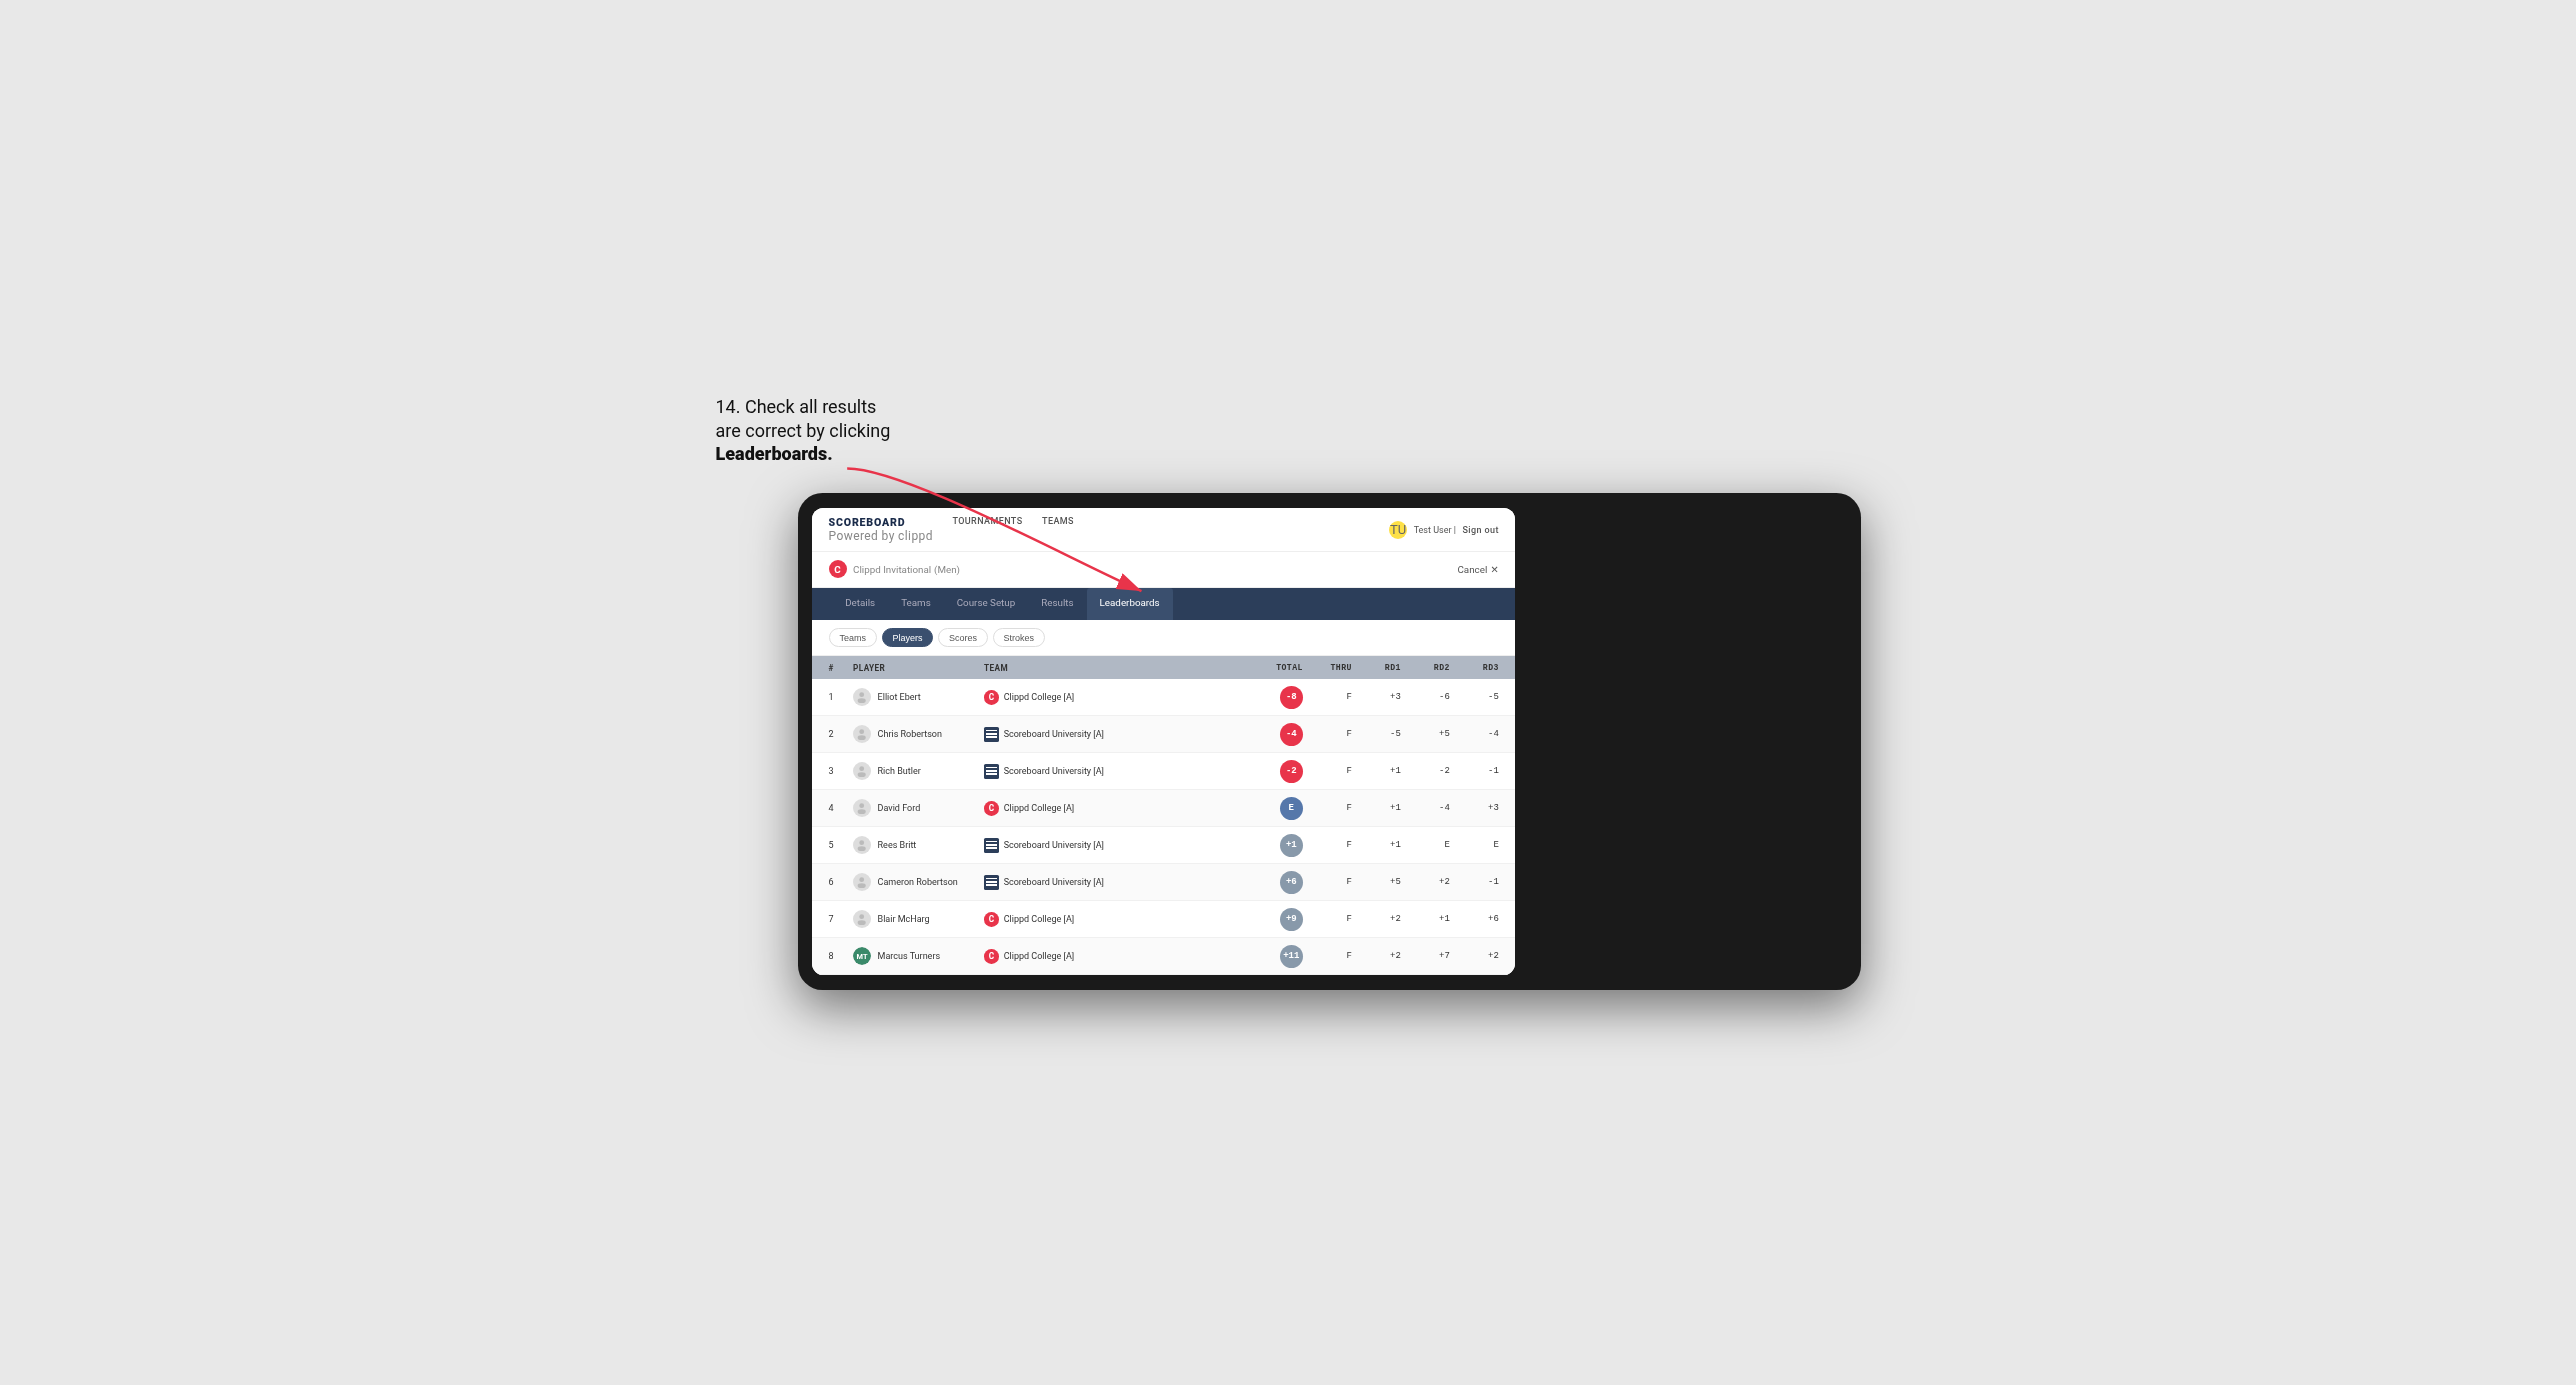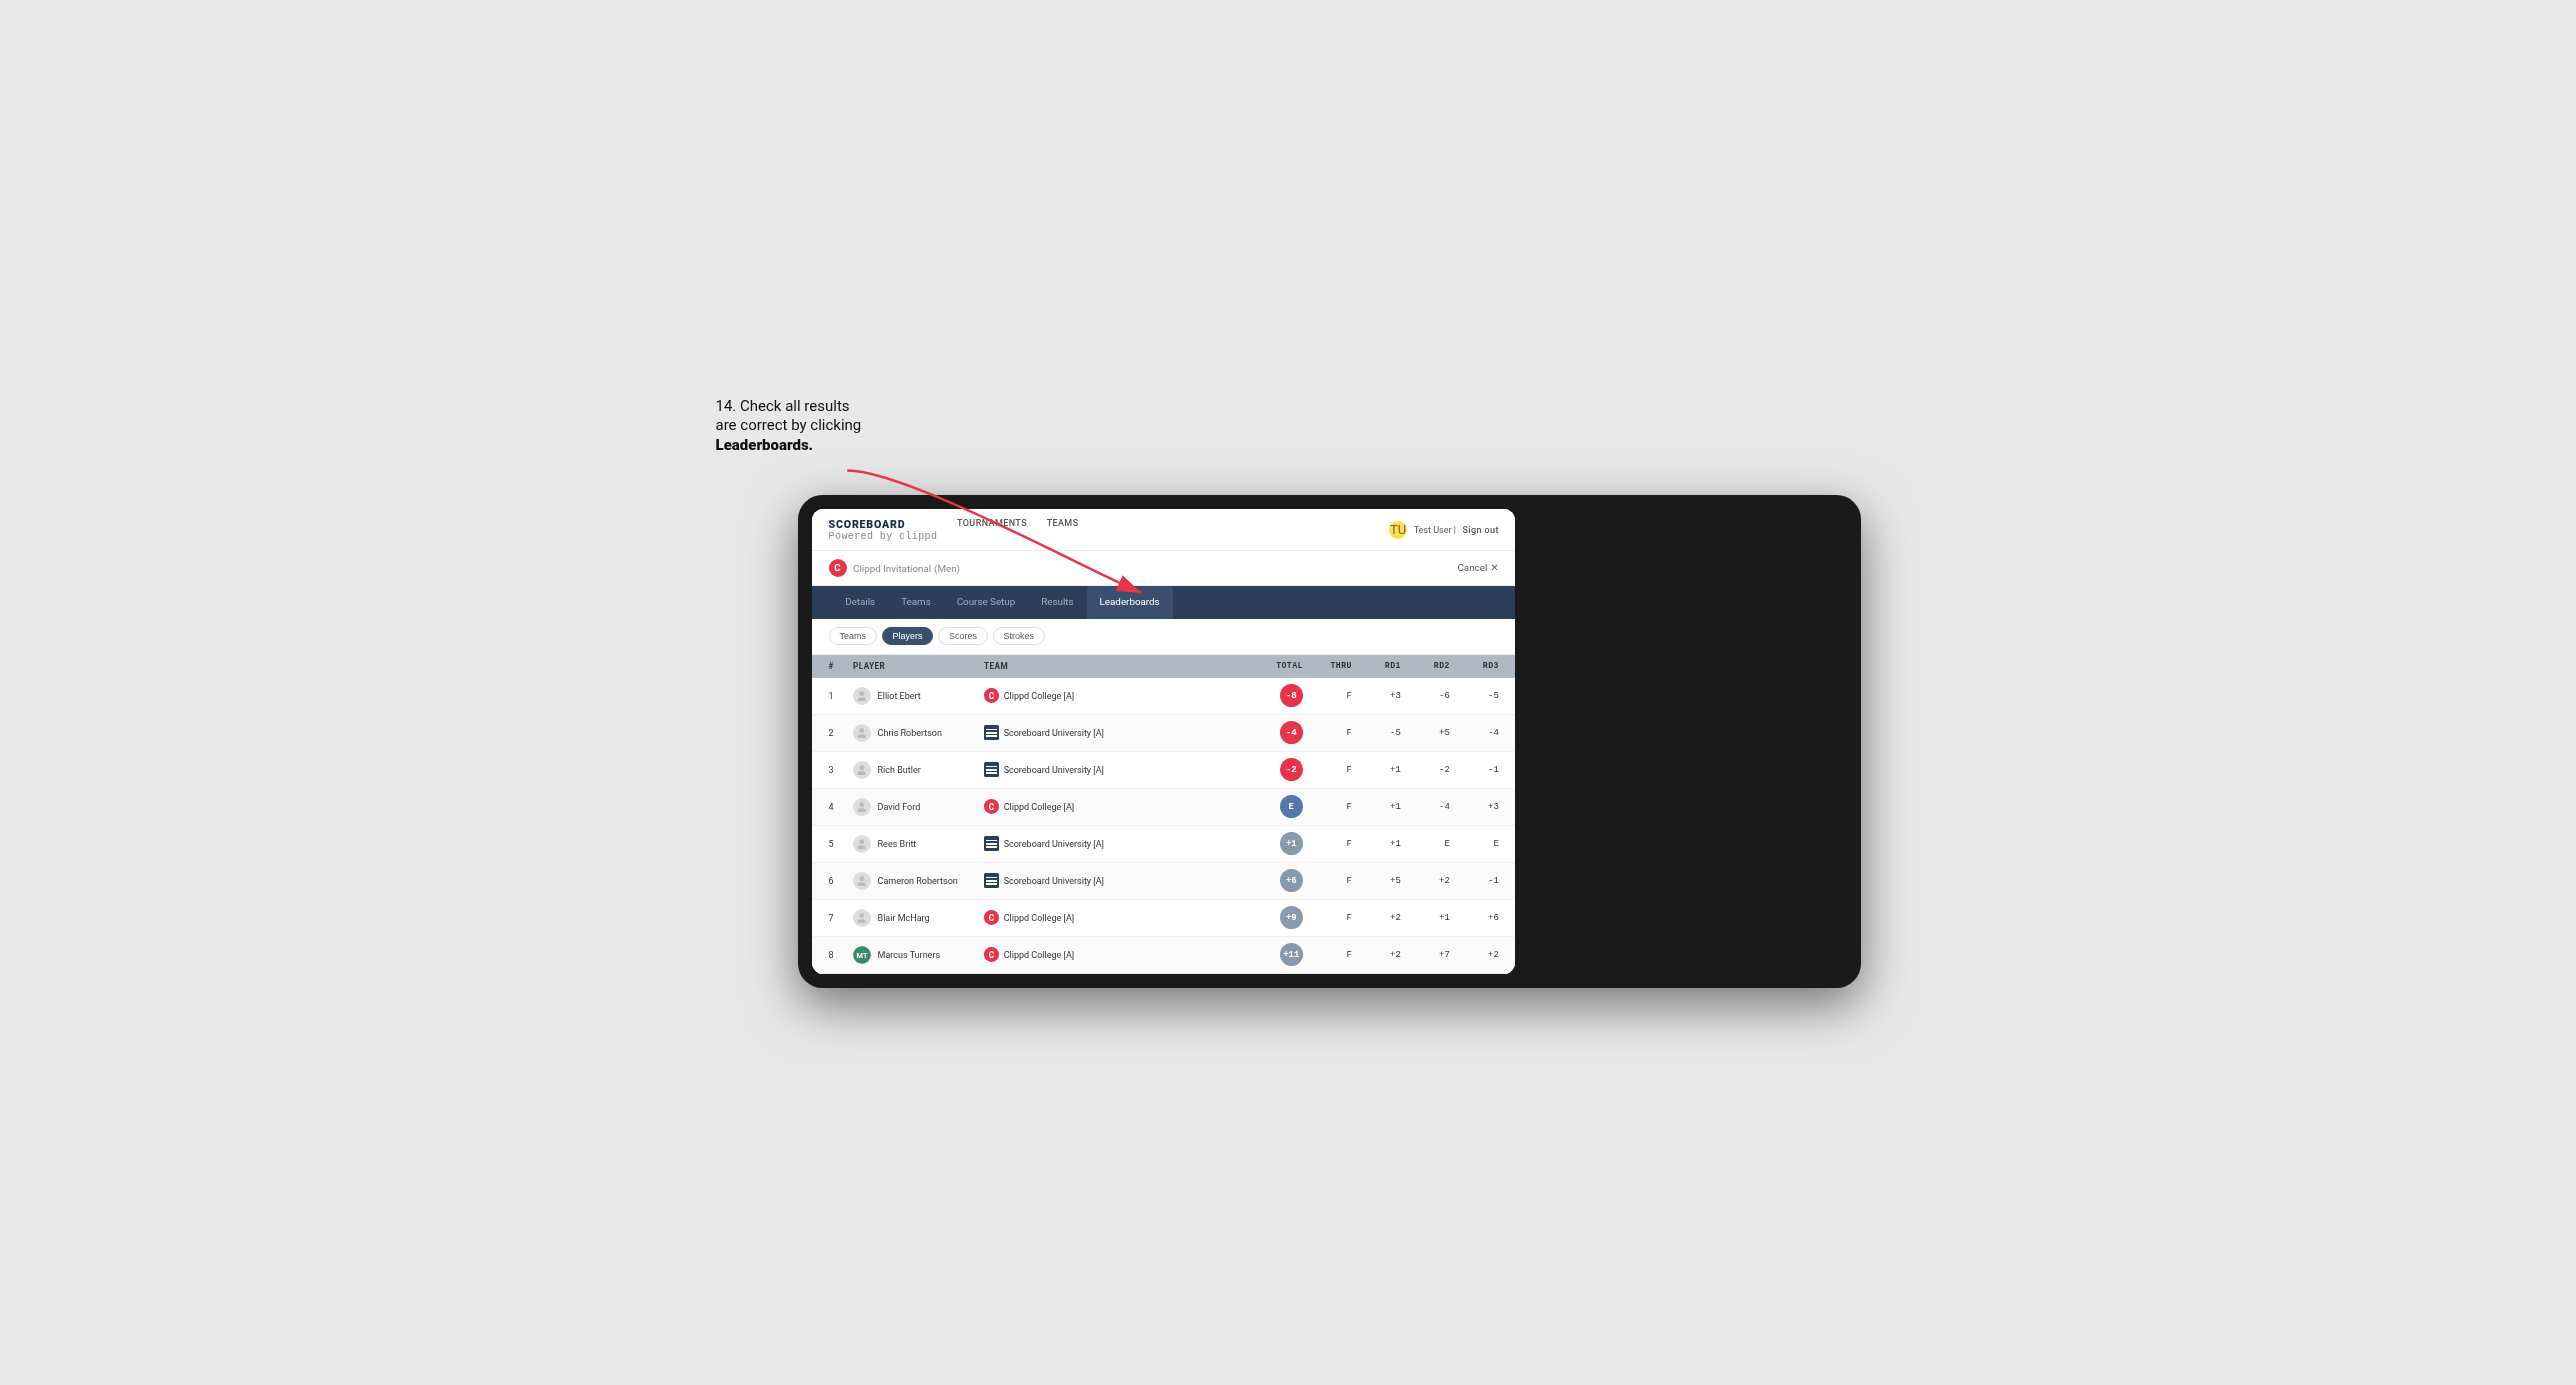--- a/index.html
+++ b/index.html
@@ -16,21 +16,21 @@
     .outer-wrapper {
       position: relative;
       width: 100%;
       max-width: 1145px;
     }
 
     .annotation-text {
       position: absolute;
       top: 0;
       left: 0;
-      font-size: 15px;
+      font-size: 18px;
       line-height: 1.3;
       color: #111;
       z-index: 10;
       max-width: 278px;
     }
     .annotation-text strong {
       font-weight: 900;
     }
 
     
@@ -63,24 +63,23 @@
     }
 
     .logo-text {
       font-size: 10.6px;
       font-weight: 900;
       letter-spacing: 0.8px;
       color: #1a2b4a;
     }
 
     .logo-sub {
-      font-size: 10px;
+      font-size: 12px;
       color: #888;
       letter-spacing: 0.4px;
-      font-family: Liberation Mono, monospace;
     }
 
     .nav-links {
       display: flex;
       gap: 19.6px;
       flex: 1;
     }
 
     .nav-link {
       font-size: 9px;

